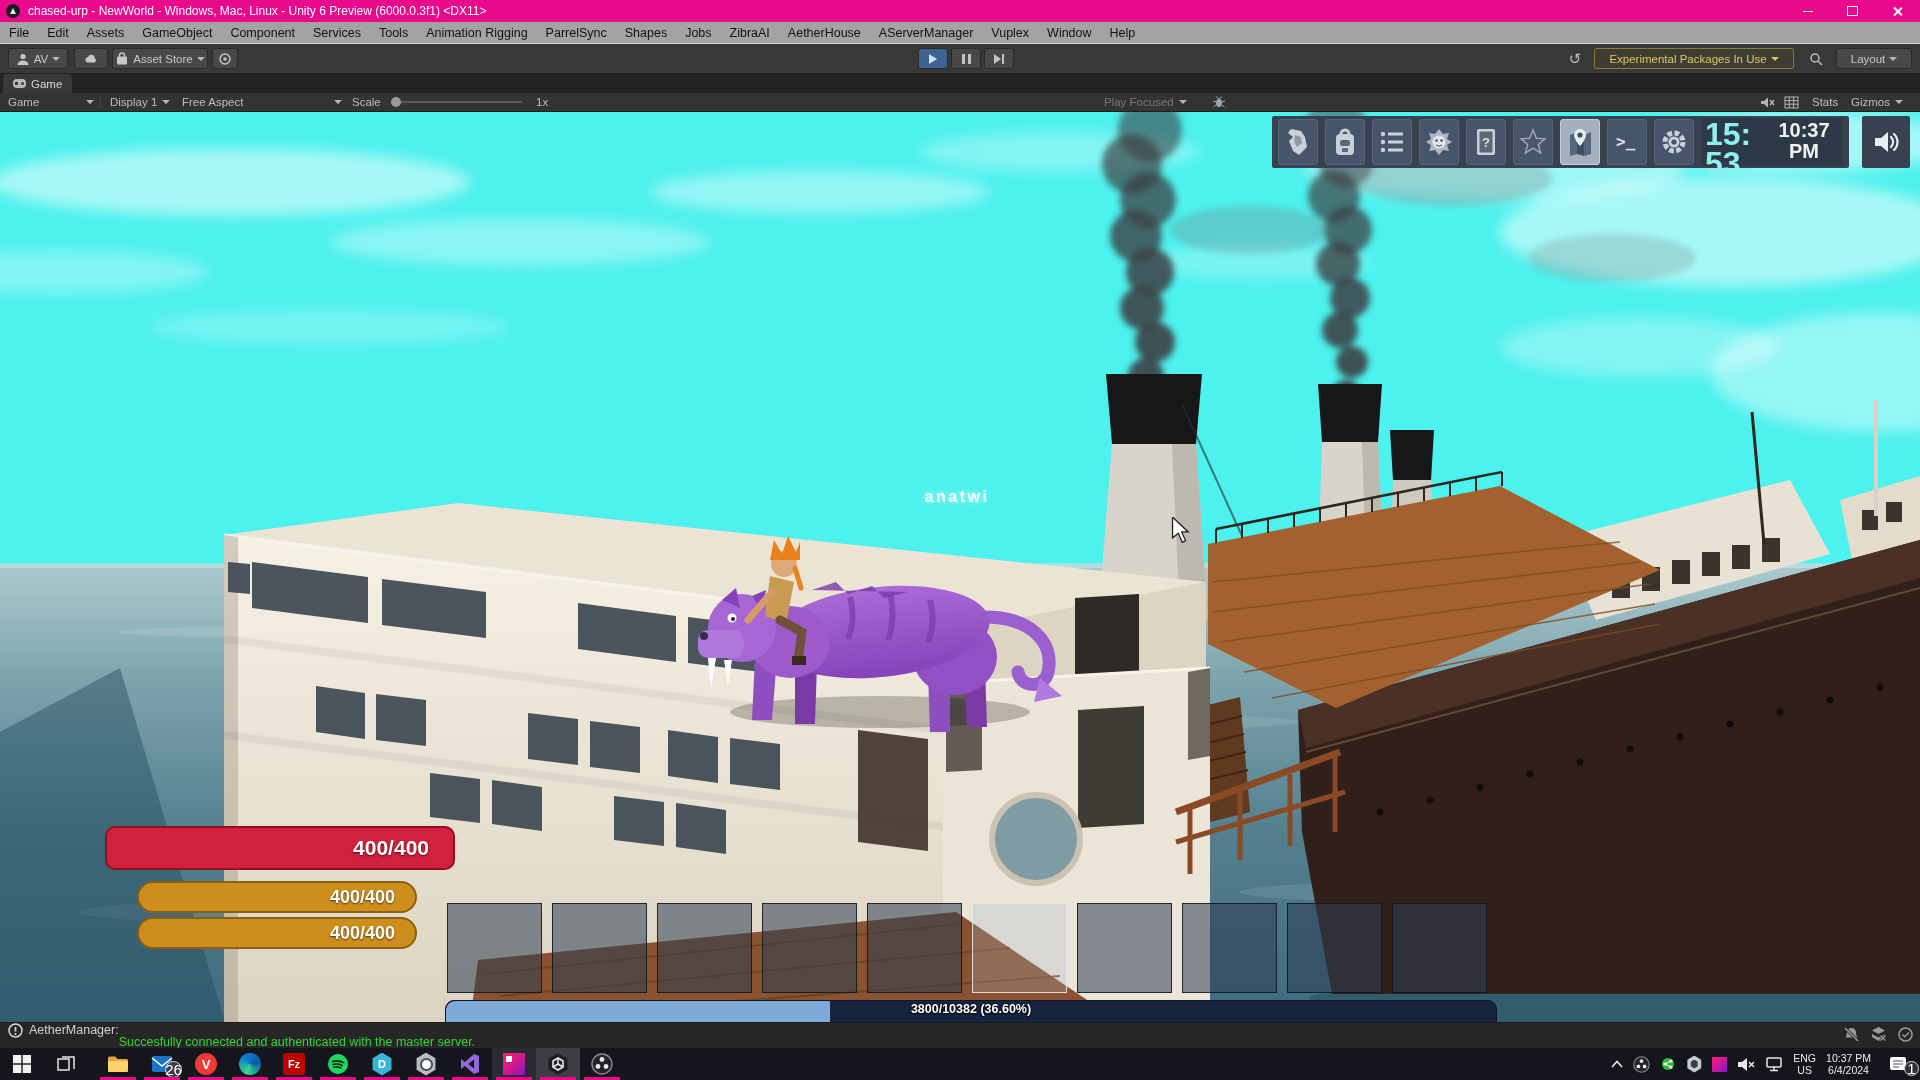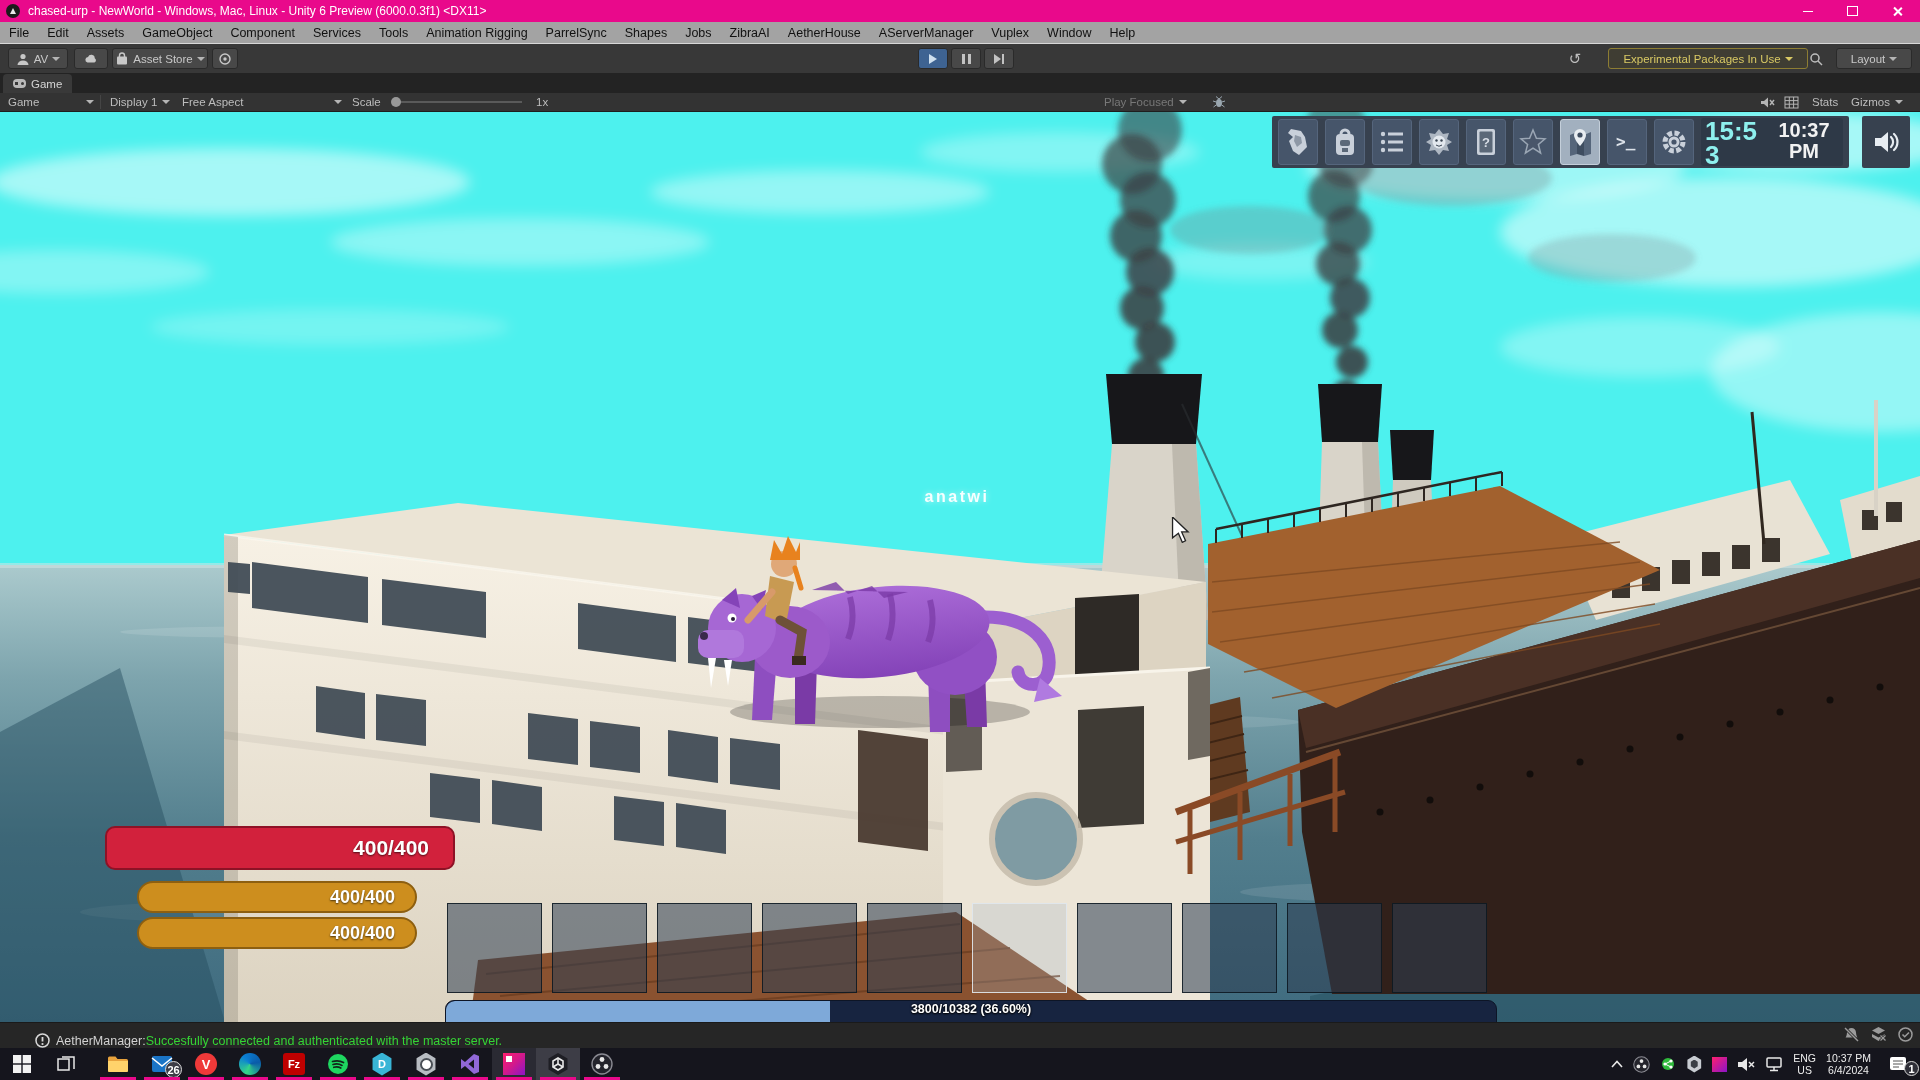--- a/index.html
+++ b/index.html
@@ -51,53 +51,53 @@
   .dim{color:#787878;}
   
   #viewport{left:0;top:112px;width:1920px;height:910px;background:#4df1ee;}
   #scene{position:absolute;left:0;top:0;width:100%;height:100%;}
   
   #hud-bar{position:absolute;left:1272px;top:4px;height:52px;display:flex;align-items:center;gap:7px;background:#37414f;padding:0 6px;border-radius:2px;}
   .hud-tile{width:40px;height:46px;background:#46556a;border:1px solid #55657c;border-radius:3px;display:flex;align-items:center;justify-content:center;box-sizing:border-box;}
   .hud-tile.sel{background:#a2b0bf;border-color:#c4cfda;}
   .hud-tile svg{display:block;}
   #hud-clock{width:142px;height:48px;background:#2e3947;border-radius:3px;display:flex;align-items:flex-start;gap:6px;padding:2px 4px;box-sizing:border-box;}
-  #game-time{width:60px;font-size:26px;font-weight:bold;color:#8ef0ee;line-height:.92;word-break:break-all;}
+  #game-time{width:60px;font-size:32px;font-weight:bold;color:#8ef0ee;line-height:.92;word-break:break-all;}
   #clock-time{width:66px;font-size:20px;font-weight:bold;color:#f2f2f2;line-height:1.05;text-align:center;}
   #hud-speaker{position:absolute;left:1862px;top:4px;width:48px;height:52px;background:#37414f;border-radius:2px;display:flex;align-items:center;justify-content:center;}
   
   #nametag{position:absolute;left:887px;top:376px;width:140px;text-align:center;color:#fff;font-size:16px;font-weight:bold;letter-spacing:2.5px;opacity:.95;text-shadow:0 0 6px rgba(255,255,255,.7);}
   #cursor{position:absolute;left:1170px;top:405px;}
   
   .hp-text{color:#fff;font-weight:bold;text-shadow:0 1px 2px rgba(0,0,0,.65);}
   #hp-bar{position:absolute;left:105px;top:714px;width:350px;height:44px;background:#d2213c;border:2px solid #8e1226;border-radius:10px;box-sizing:border-box;display:flex;align-items:center;justify-content:flex-end;padding-right:24px;font-size:21px;}
   .gold-bar{position:absolute;left:137px;width:280px;height:32px;background:#cd8e1e;border:2px solid #8d5f10;border-radius:16px;box-sizing:border-box;display:flex;align-items:center;justify-content:flex-end;padding-right:20px;font-size:18px;}
   #mana-bar{top:769px;} #stam-bar{top:805px;}
   
   #hotbar{position:absolute;left:447px;top:791px;display:flex;gap:10px;}
   .slot{width:95px;height:90px;background:rgba(45,62,82,.55);border:1px solid rgba(12,22,32,.85);box-sizing:border-box;}
   .slot.sel{background:rgba(165,180,195,.28);border:1px solid rgba(225,232,238,.9);}
   
   #xp-bar{position:absolute;left:445px;top:888px;width:1052px;height:34px;background:#172440;border:1px solid #0d1526;border-radius:9px;box-sizing:border-box;overflow:hidden;}
   #xp-fill{height:100%;background:#7ea9d9;border-radius:9px 0 0 9px;}
   #xp-text{position:absolute;left:0;top:0;width:100%;height:17px;text-align:center;font-size:12.5px;font-weight:bold;color:#fff;line-height:16px;text-shadow:0 1px 2px #000,0 0 2px #000;}
   
-  #statusbar{left:0;top:1022px;width:1920px;height:26px;background:#262626;border-top:1px solid #1a1a1a;box-sizing:border-box;display:flex;align-items:flex-end;color:#d2d2d2;font-size:12.5px;padding-left:27px;}
+  #statusbar{left:0;top:1022px;width:1920px;height:26px;background:#262626;border-top:1px solid #1a1a1a;box-sizing:border-box;display:flex;align-items:flex-start;color:#d2d2d2;font-size:12.5px;}
   #status-msg{color:#35d435;margin-top:12px;}
   #status-icons{position:absolute;right:6px;top:3px;display:flex;gap:10px;align-items:center;}
   
   #taskbar{left:0;top:1048px;width:1920px;height:32px;background:#15151d;display:flex;align-items:center;}
   .tb-cell{width:44px;height:32px;display:flex;align-items:center;justify-content:center;position:relative;flex:0 0 auto;}
   .tb-cell.active{background:#2a2a33;} .tb-cell.focused{background:#3d3d46;}
   .run-ind{position:absolute;left:4px;bottom:0;width:36px;height:3px;background:#e9098b;}
   .hexa{clip-path:polygon(50% 0,93% 25%,93% 75%,50% 100%,7% 75%,7% 25%);}
   #tray{position:absolute;right:0;top:0;height:32px;display:flex;align-items:center;color:#eee;}
   .tray-cell{height:32px;display:flex;align-items:center;justify-content:center;padding:0 5px;}
   .tray-2line{font-size:10.5px;line-height:1.15;text-align:center;white-space:nowrap;}
-  .badge{position:absolute;border-radius:50%;background:#3c3c46;color:#fff;border:1px solid #d8d8d8;font-size:11px;display:flex;align-items:center;justify-content:center;font-weight:bold;}
+  .badge{position:absolute;border-radius:50%;background:#3c3c46;color:#fff;border:1px solid #d8d8d8;font-size:15px;display:flex;align-items:center;justify-content:center;}
 </style>
 </head>
 <body>
 
 <div id="app">
 
   <div id="titlebar" class="abs">
     <span id="unity-appicon"></span>
     <span id="title-text">chased-urp - NewWorld - Windows, Mac, Linux - Unity 6 Preview (6000.0.3f1) &lt;DX11&gt;</span>
     <span id="win-ctls">
@@ -172,21 +172,21 @@
       </div>
     <div class="tb-btn" style="left:984px;width:30px;">
         <span class="step-glyph">
           <b></b>
           <i></i>
         </span>
       </div>
     <div class="tb-btn" style="left:1562px;width:26px;border:none;background:none;">
         <span class="hist-glyph">↺</span>
       </div>
-    <div class="tb-btn" id="btn-packages" style="left:1594px;width:200px;margin-left:14px;">
+    <div class="tb-btn" id="btn-packages" style="left:1594px;width:200px;">
       <span>Experimental Packages In Use</span>
         <i class="caret"></i>
     </div>
     <div class="tb-btn" style="left:1802px;width:28px;border:none;background:none;">
       <svg class="tb-ico" viewBox="0 0 14 14">
           <circle cx="6" cy="6" r="4" fill="none" stroke="#bdbdbd" stroke-width="1.5"></circle>
           <line x1="9" y1="9" x2="13" y2="13" stroke="#bdbdbd" stroke-width="1.5"></line>
         </svg>
     </div>
     <div class="tb-btn" style="left:1836px;width:76px;">

